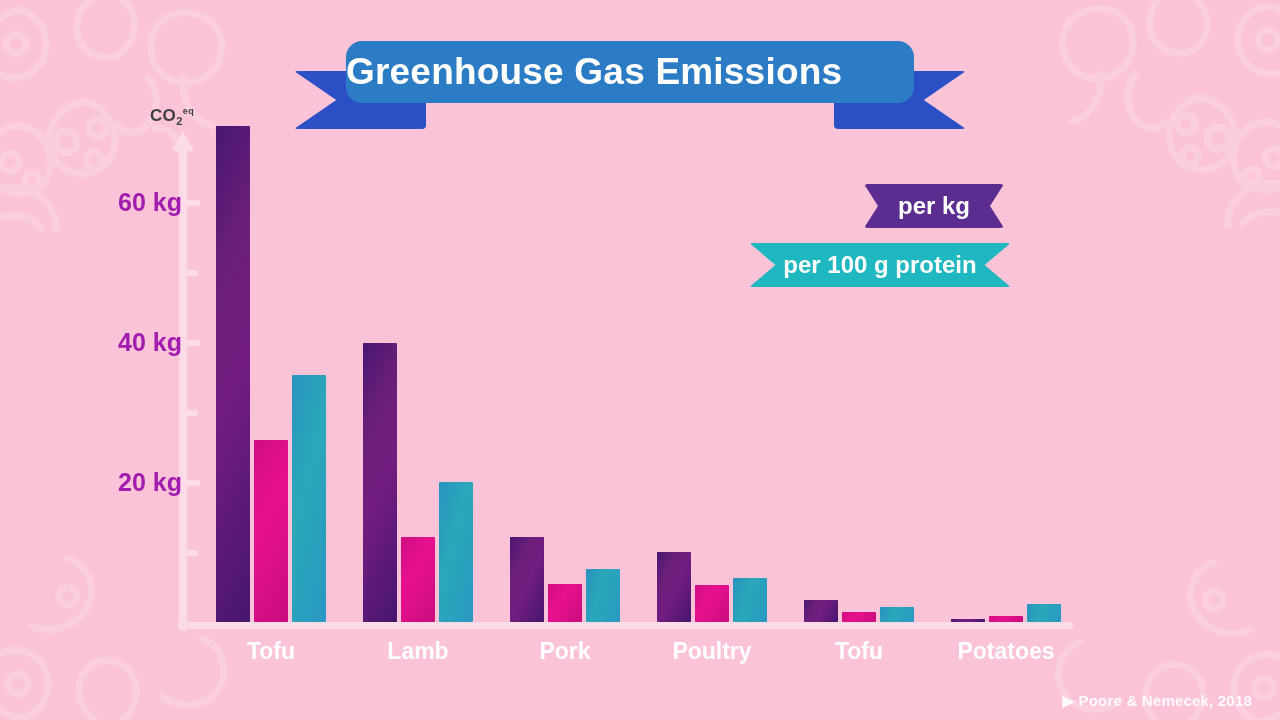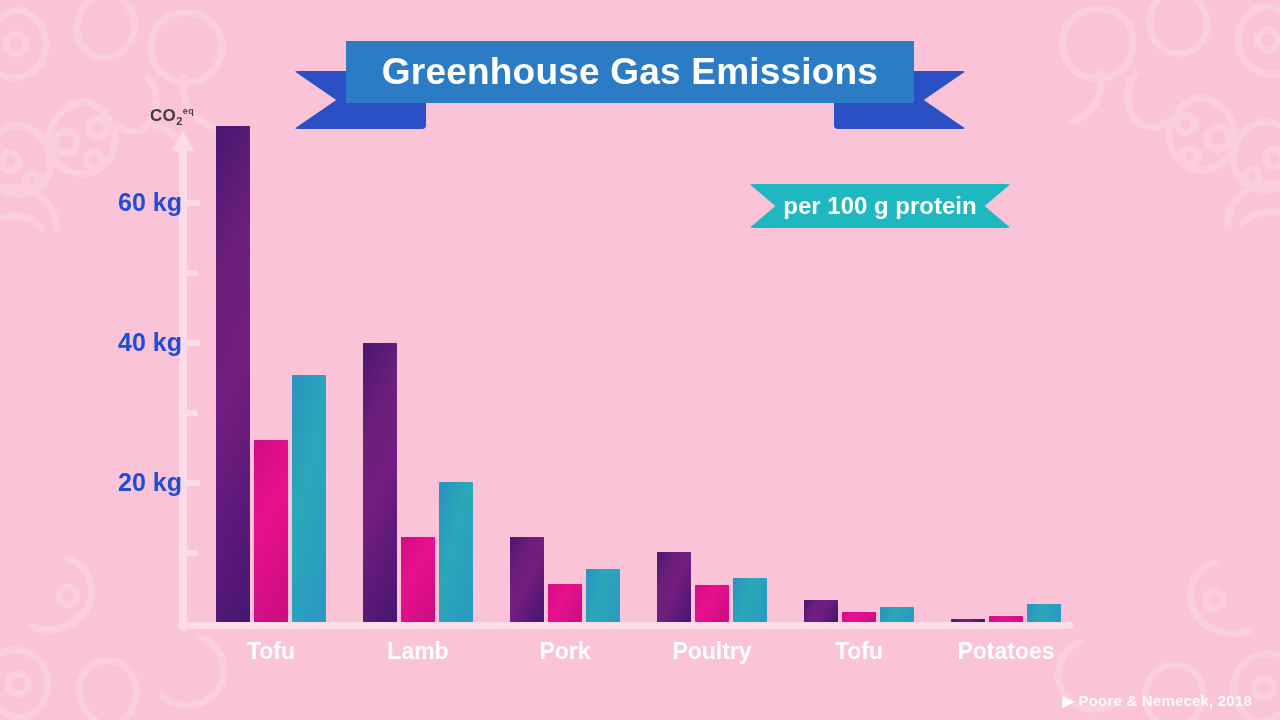--- a/index.html
+++ b/index.html
@@ -54,24 +54,24 @@
   }
   .tail-left  { left: 0;  clip-path: polygon(0 0, 100% 0, 100% 100%, 0 100%, 32% 50%); }
   .tail-right { right: 0; clip-path: polygon(0 0, 100% 0, 68% 50%, 100% 100%, 0 100%); }
   .banner-main {
     position: absolute;
     top: 0;
     left: 52px;
     width: 568px;
     height: 62px;
     background: #2b7cc4;
-    border-radius: 0;
+    border-radius: 16px;
     display: flex;
     align-items: center;
-    justify-content: center;
+    justify-content: flex-start;
   }
   .banner-main .txt {
     color: #ffffff;
     font-size: 37px;
     font-weight: bold;
     letter-spacing: .2px;
     white-space: nowrap;
   }
 
   
@@ -107,21 +107,21 @@
     width: 13px;
     height: 6px;
     background: #fcdbe8;
     border-radius: 2px;
   }
   .tick.major { width: 15px; }
   .ylabel {
     position: absolute;
     right: 1098px;
     text-align: right;
-    color: #1d4ed8;
+    color: #a21caf;
     font-size: 25px;
     font-weight: bold;
     white-space: nowrap;
   }
   #co2-label {
     position: absolute;
     left: 172px;
     top: 106px;
     transform: translateX(-50%);
     color: #404040;
@@ -365,20 +365,25 @@
       </div>
       <div class="group" style="left: 773px; width: 112px;">
         <div class="bar kg" title="Potatoes — per kg: 0.4" style="height: 3px;"></div>
         <div class="bar kcal" title="Potatoes — per 1000 kcal: 0.8" style="height: 5.58873px;"></div>
         <div class="bar protein" title="Potatoes — per 100 g protein: 2.6" style="height: 18.1634px;"></div>
       </div>
     </div>
   <div id="baseline"></div>
 
   <div id="legend">
+    <div class="legend-row r1">
+      <div class="legend-ribbon lg-kg">
+        <span class="txt">per kg</span>
+      </div>
+    </div>
     <div class="legend-row r3">
       <div class="legend-ribbon lg-protein">
         <span class="txt">per 100 g protein</span>
       </div>
     </div>
   </div>
 
   <div id="source">
     <span>▶</span>
     <span>Poore &amp; Nemecek, 2018</span>

